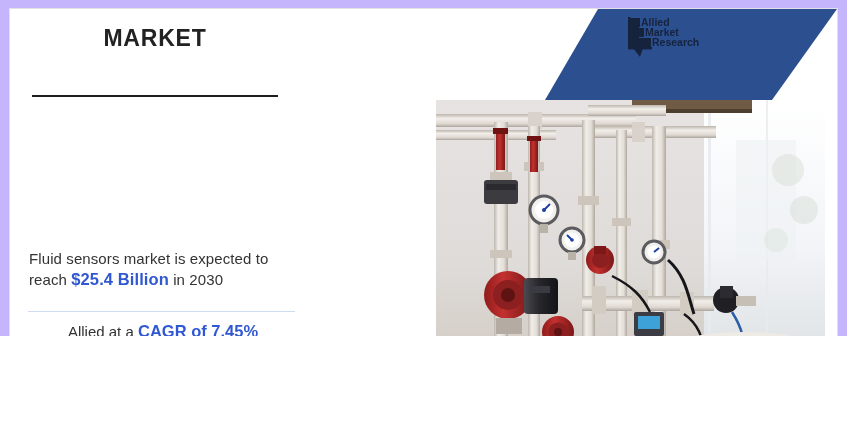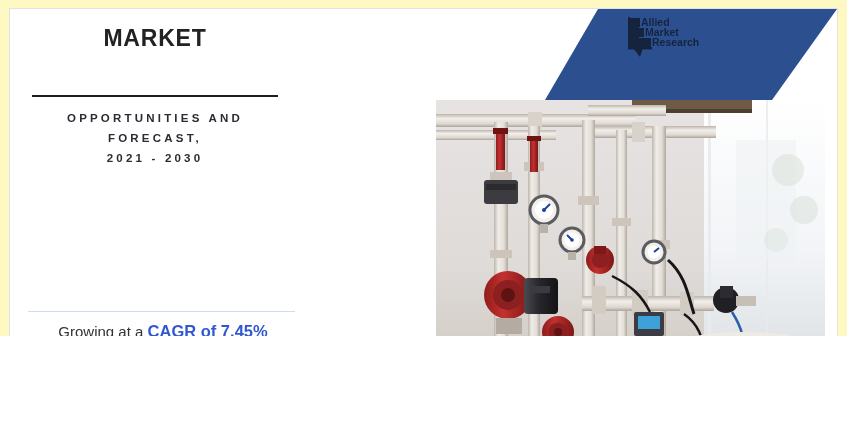--- a/index.html
+++ b/index.html
@@ -1,21 +1,21 @@
 <!DOCTYPE html>
 <html><head>
 <meta charset="utf-8">
 <style>
   html,body{margin:0;padding:0;background:#ffffff;}
   body{width:847px;height:445px;font-family:"Liberation Sans",sans-serif;overflow:hidden;}
 
   #infographic{
     position:relative;
     width:847px;height:336px;
-    background:#fef9c3;
+    background:#c4b5fd;
     overflow:hidden;
   }
 
   
   .frame{
     position:absolute;
     left:9px;top:8px;
     width:829px;height:428px;
     border:1px solid #e2e2e6;
     background:#ffffff;
@@ -313,27 +313,25 @@
   </div>
 
   <div class="left-col">
 
     <div class="title-block">
       <div class="title-line2">MARKET</div>
     </div>
 
     <div class="rule-dark"></div>
 
-    <div class="subtitle">
-      <div>OPPORTUNITIES AND</div>
-      <div>FORECAST,</div>
-      <div>2021 - 2030</div>
+
+    <div class="stat-1">
+      <span>Fluid sensors market is expected to reach </span><b>$25.4 Billion</b><span> in 2030</span>
     </div>
 
-
     <div class="rule-light"></div>
 
     <div class="stat-2">
-      <span>Growing at a </span><b>CAGR of 7.45%</b><br>
+      <span>Allied at a </span><b>CAGR of 7.45%</b><br>
     </div>
 
   </div>
 </div>
 
 </body></html>

